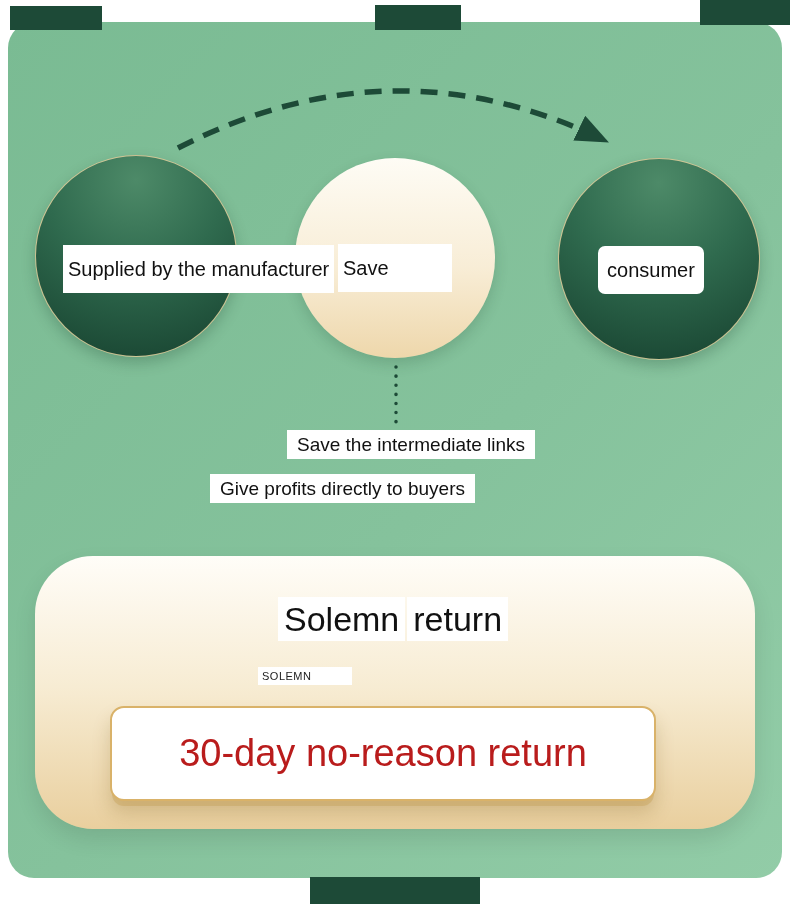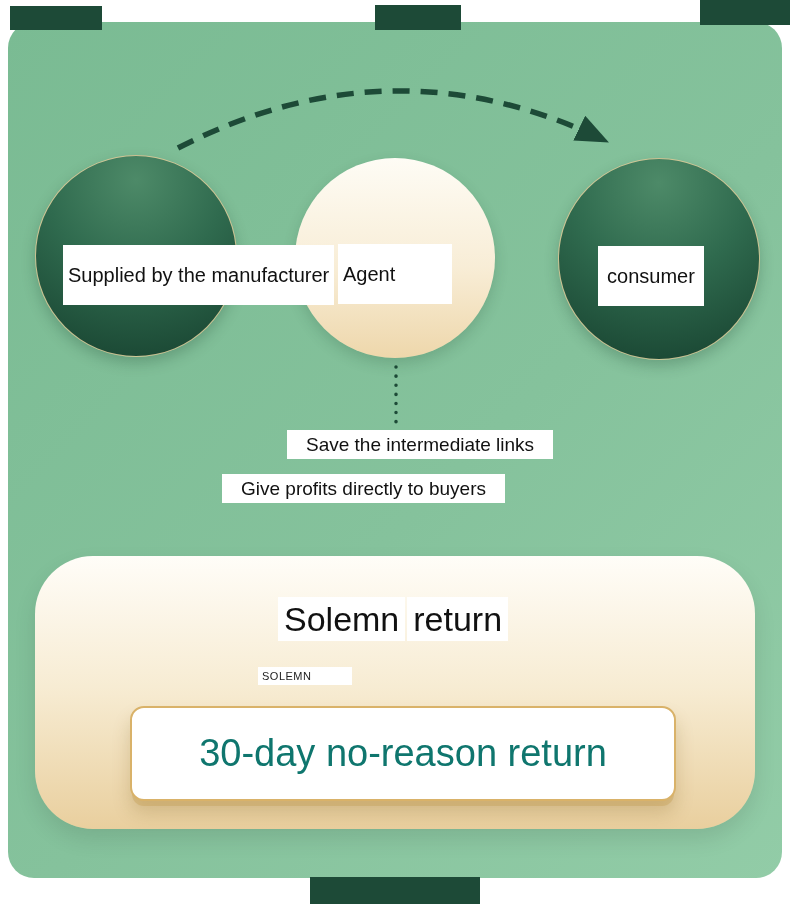--- a/index.html
+++ b/index.html
@@ -40,32 +40,32 @@
   .circle-right{left:558px;top:158px;}
 
   
   .wlabel{
     position:absolute;
     background:#ffffff;
     color:#111;
     white-space:nowrap;
     line-height:28px;height:28px;
     font-size:20px;
-    padding:16px 5px;
+    padding:10px 5px;
   }
   .lbl-manufacturer{left:63px;top:245px;}
   .lbl-agent{left:338px;top:244px;min-width:104px;}
-  .lbl-consumer{left:598px;top:246px;min-width:96px;text-align:center;}
+  .lbl-consumer{left:598px;top:246px;min-width:96px;text-align:center;border-radius:7px;}
 
   .note{
     position:absolute;background:#ffffff;color:#111;
-    white-space:nowrap;font-size:19px;line-height:29px;height:29px;padding:0 19px;
+    white-space:nowrap;font-size:19px;line-height:29px;height:29px;padding:0 10px;
   }
   .note-1{left:287px;top:430px;}
-  .note-2{left:222px;top:474px;}
+  .note-2{left:210px;top:474px;}
 
   
   .arrow-svg{position:absolute;left:0;top:0;width:790px;height:904px;pointer-events:none;}
 
   
   .card{
     position:absolute;left:35px;top:556px;width:720px;height:273px;
     border-radius:58px;
     background:linear-gradient(180deg,#fffdf8 0%,#f7ecd3 48%,#e9cf9e 100%);
     box-shadow:0 10px 22px rgba(0,0,0,.10);
@@ -78,26 +78,26 @@
     padding:0 6px;white-space:nowrap;color:#111;
   }
   .tag{
     position:absolute;background:#ffffff;font-size:11px;line-height:18px;height:18px;
     padding:0 4px;color:#222;letter-spacing:.5px;white-space:nowrap;
   }
   .tag-left{left:258px;top:667px;min-width:86px;}
   .tag-right{left:365px;top:667px;min-width:160px;}
 
   .badge{
-    position:absolute;left:130px;top:706px;width:546px;height:95px;
+    position:absolute;left:110px;top:706px;width:546px;height:95px;
     background:#ffffff;
     border:2px solid #d9b269;border-radius:14px;
     box-sizing:border-box;
     display:flex;align-items:center;justify-content:center;
-    font-size:38px;color:#0f766e;white-space:nowrap;
+    font-size:38px;color:#b91c1c;white-space:nowrap;
     box-shadow:0 7px 0 -2px rgba(196,154,77,.35),0 12px 18px rgba(120,85,20,.22);
   }
 </style>
 </head>
 <body>
 
 <div class="canvas">
 
   <div class="green-panel"></div>
 
@@ -114,21 +114,21 @@
     </defs>
     <path d="M 178 148 Q 392 38 604 140" fill="none" stroke="#1d4a37" stroke-width="5.5" stroke-dasharray="17 11" marker-end="url(#ah)"></path>
     <line x1="396" y1="367" x2="396" y2="424" stroke="#1d4a37" stroke-width="3.5" stroke-dasharray="0.1 9" stroke-linecap="round"></line>
   </svg>
 
   <div class="circle circle-green circle-left"></div>
   <div class="circle circle-cream circle-mid"></div>
   <div class="circle circle-green circle-right"></div>
 
   <div class="wlabel lbl-manufacturer">Supplied by the manufacturer</div>
-  <div class="wlabel lbl-agent">Agent</div>
+  <div class="wlabel lbl-agent">Save</div>
   <div class="wlabel lbl-consumer">consumer</div>
 
   <div class="note note-1">Save the intermediate links</div>
   <div class="note note-2">Give profits directly to buyers</div>
 
   <div class="card"></div>
 
   <div class="title-row">
     <span class="title-part">Solemn</span>
     <span class="title-part">return</span>

